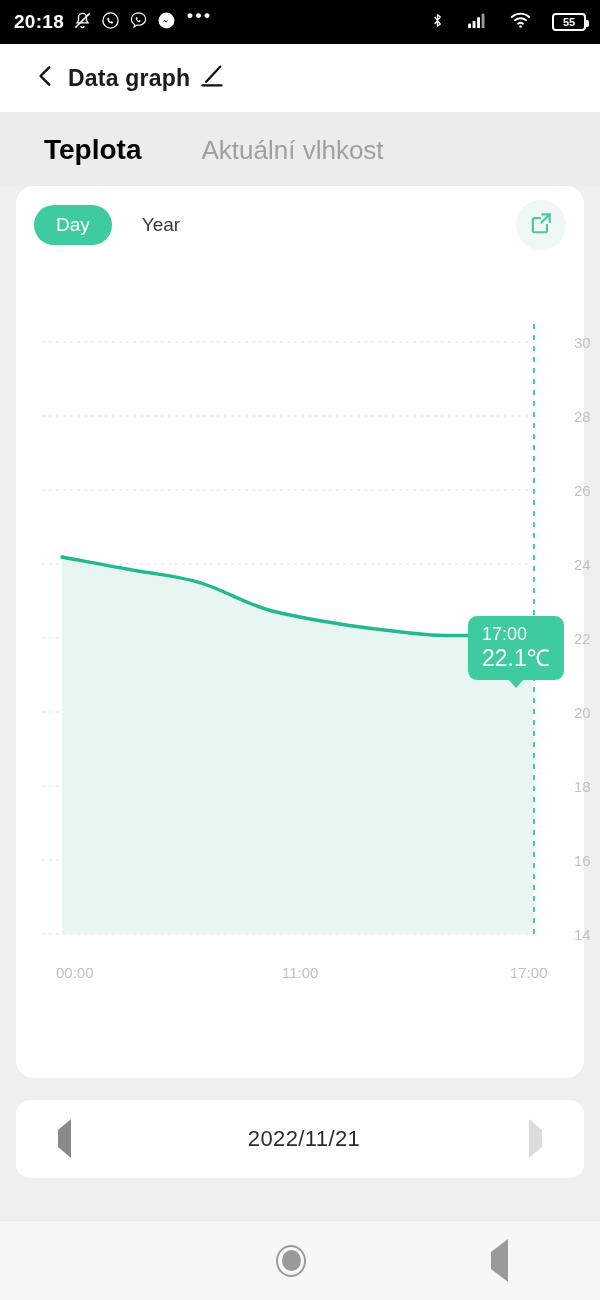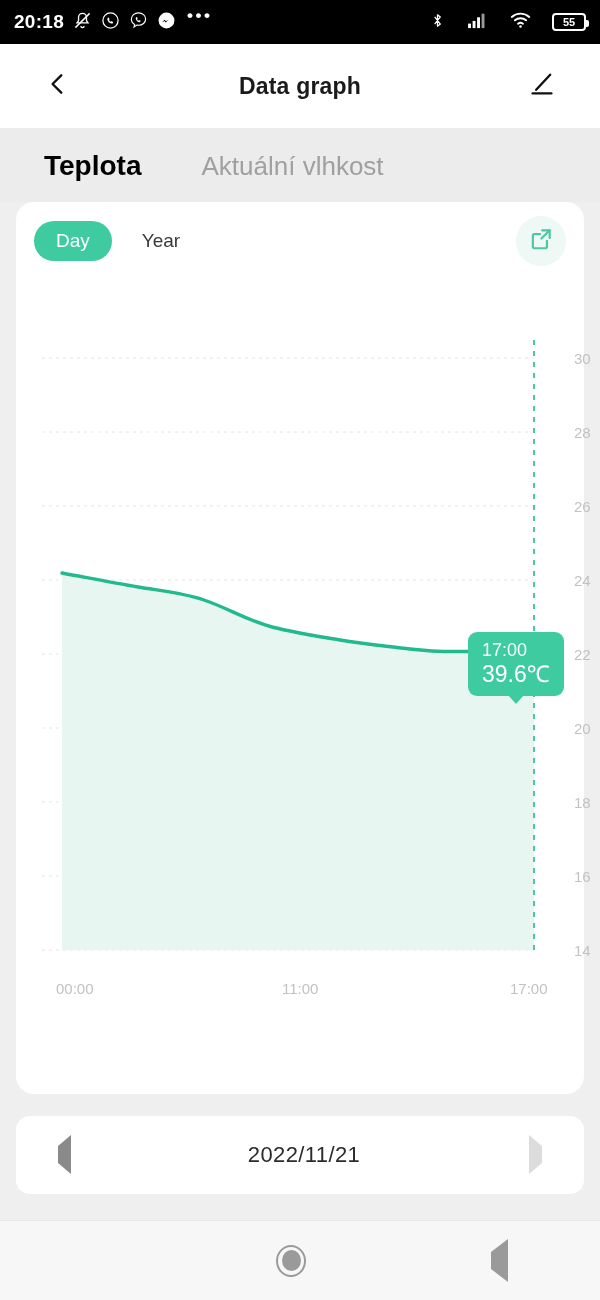--- a/index.html
+++ b/index.html
@@ -28,23 +28,23 @@
     position: relative; display: flex; align-items: center; justify-content: center;
   }
   .batt::after {
     content: ""; position: absolute; right: -5px; top: 5px;
     width: 3px; height: 7px; background: #fff; border-radius: 0 2px 2px 0;
   }
   .batt span { font-size: 11px; font-weight: 700; color: #fff; line-height: 1; }
 
   
   .header {
-    height: 84px; background: #fff;
-    display: flex; align-items: center; justify-content: space-between;
-    padding: 0 36px;
+    height: 68px; background: #fff;
+    display: flex; align-items: center; 
+    padding: 0 24px;
   }
   .hdr-title { font-size: 23px; font-weight: 700; color: #1a1a1a; letter-spacing: .2px; }
   .icon-btn { width: 44px; height: 44px; display: flex; align-items: center; justify-content: center; }
 
   
   .tabs {
     background: #ececec; padding: 22px 0 20px 44px;
     display: flex; align-items: baseline; gap: 60px;
   }
   .tab { font-size: 26px; color: #a0a0a0; }
@@ -238,21 +238,21 @@
            C 330,364 352,366 376,369 C 400,372 424,372 448,371
            C 468,370 486,372 500,374"></path>
 
       <line x1="500" y1="60" x2="500" y2="670" stroke="#4cc6a3" stroke-width="2" stroke-dasharray="5 6"></line>
 
       <circle cx="500" cy="374" r="8.5" fill="#ffffff" stroke="#22b98e" stroke-width="3.2"></circle>
     </svg>
 
     <div class="tooltip">
       <div class="t-time">17:00</div>
-      <div class="t-val">39.6℃</div>
+      <div class="t-val">22.1℃</div>
     </div>
 
     <div class="ylab" style="top:78px">30</div>
     <div class="ylab" style="top:152px">28</div>
     <div class="ylab" style="top:226px">26</div>
     <div class="ylab" style="top:300px">24</div>
     <div class="ylab" style="top:374px">22</div>
     <div class="ylab" style="top:448px">20</div>
     <div class="ylab" style="top:522px">18</div>
     <div class="ylab" style="top:596px">16</div>

